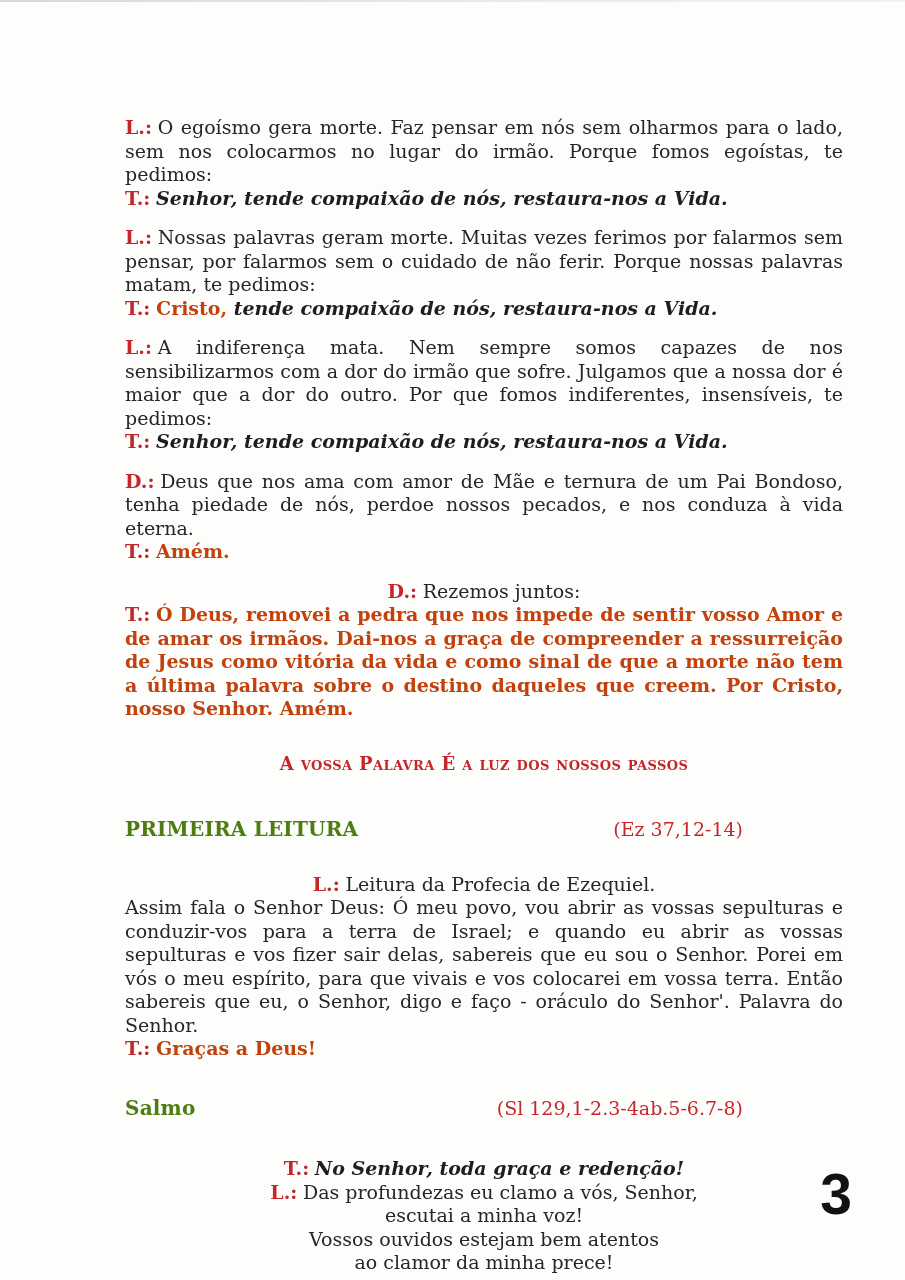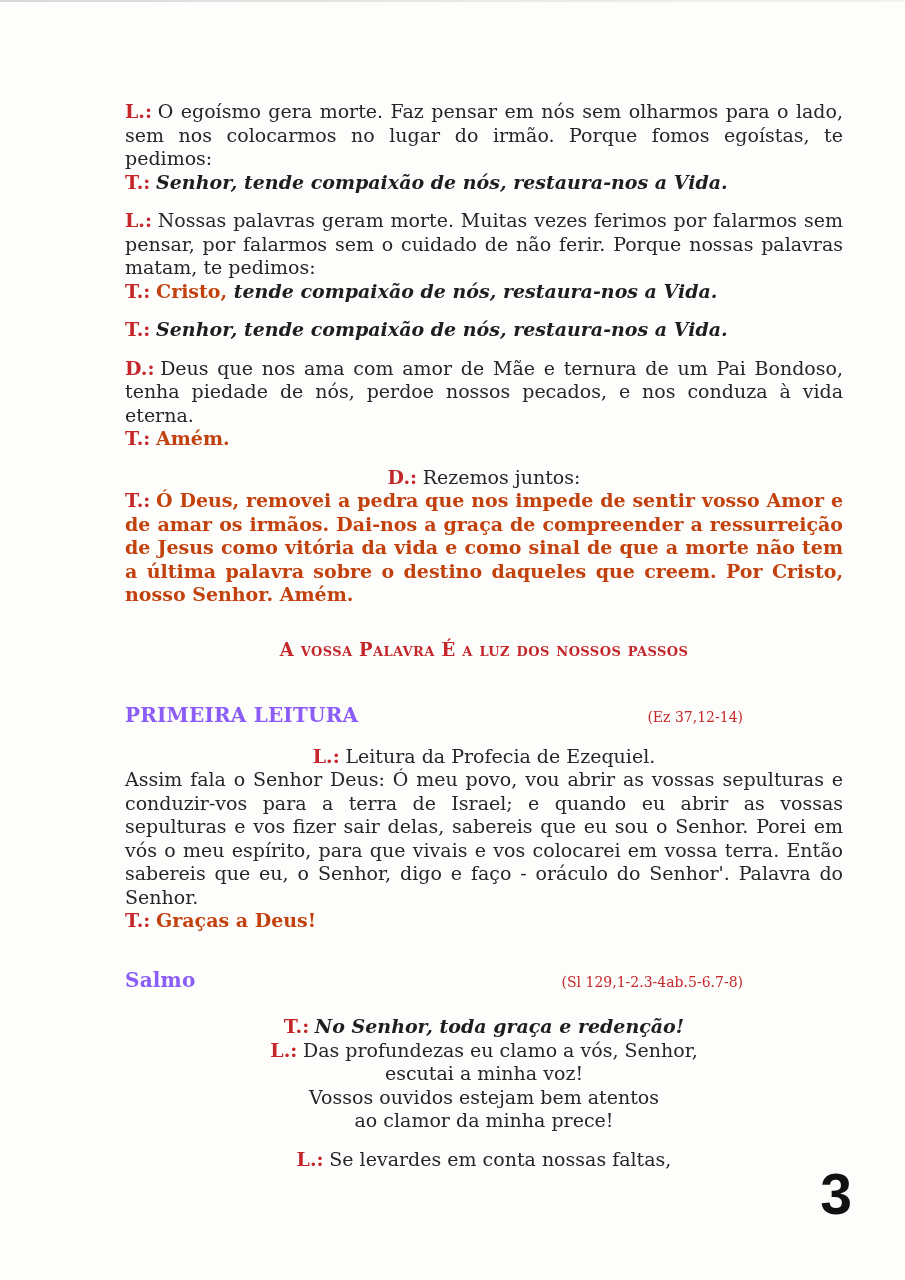--- a/index.html
+++ b/index.html
@@ -12,35 +12,35 @@
   }
   .edge-top{
     position:absolute;top:0;left:0;width:905px;height:2px;
     background:linear-gradient(90deg,#cfcfcf,#e4e4e2 55%,#efefee);
     opacity:.8;
   }
   .column{
     position:absolute;left:125px;top:100px;width:718px;
     font-size:19px;line-height:23.5px;
   }
-  .block{margin:0 0 15px 0;}
+  .block{margin:16px 0 15px 0;}
   .lead{margin:0;text-align:justify;}
   .line{margin:0;text-align:center;}
   .pfx{color:#c5262a;font-weight:bold;margin-right:.30em;}
   .b{font-weight:bold;color:#c2410c;}
   .bi{font-weight:bold;font-style:italic;color:#1e1e1e;}
   .resp{margin:0;text-align:left;}
   .section-heading{
     margin:31px 0 43px 0;text-align:center;
     font-variant:small-caps;font-weight:bold;letter-spacing:.4px;
     font-size:18px;color:#c5262a;
   }
   .titlerow{display:flex;justify-content:space-between;align-items:baseline;margin:0;}
-  .rtitle{font-weight:bold;font-size:20px;color:#8b5cf6;letter-spacing:.2px;}
-  .ref{color:#c5262a;margin-right:100px;font-size:14px;}
+  .rtitle{font-weight:bold;font-size:20px;color:#4d7c0f;letter-spacing:.2px;}
+  .ref{color:#c5262a;margin-right:100px;font-size:19px;}
   .subtitle{margin:1px 0 0 0;text-align:right;font-style:italic;color:#2a2a2a;}
   .gap-s{height:15px;}
   .gap-m{height:21px;}
   .page-number{
     position:absolute;right:53px;top:1166px;
     font-family:"Liberation Sans", sans-serif;
     font-weight:bold;font-size:57px;color:#121212;line-height:1;
   }
 </style>
 </head>
@@ -54,20 +54,21 @@
     <p class="lead"><span class="pfx">L.:</span><span>O egoísmo gera morte. Faz pensar em nós sem olharmos para o lado, sem nos colocarmos no lugar do irmão. Porque fomos egoístas, te pedimos:</span></p>
     <p class="resp"><span class="pfx">T.:</span><span class="bi">Senhor, tende compaixão de nós, restaura-nos a Vida.</span></p>
   </div>
 
   <div class="block">
     <p class="lead"><span class="pfx">L.:</span><span>Nossas palavras geram morte. Muitas vezes ferimos por falarmos sem pensar, por falarmos sem o cuidado de não ferir. Porque nossas palavras matam, te pedimos:</span></p>
     <p class="resp"><span class="pfx">T.:</span><span class="b">Cristo,</span><span class="bi"> tende compaixão de nós, restaura-nos a Vida.</span></p>
   </div>
 
   <div class="block">
+    <p class="lead"><span class="pfx">L.:</span><span>A indiferença mata. Nem sempre somos capazes de nos sensibilizarmos com a dor do irmão que sofre. Julgamos que a nossa dor é maior que a dor do outro. Por que fomos indiferentes, insensíveis, te pedimos:</span></p>
     <p class="resp"><span class="pfx">T.:</span><span class="bi">Senhor, tende compaixão de nós, restaura-nos a Vida.</span></p>
   </div>
 
   <div class="block">
     <p class="lead"><span class="pfx">D.:</span><span>Deus que nos ama com amor de Mãe e ternura de um Pai Bondoso, tenha piedade de nós, perdoe nossos pecados, e nos conduza à vida eterna.</span></p>
     <p class="resp"><span class="pfx">T.:</span><span class="b">Amém.</span></p>
   </div>
 
   <div class="block">
     <p class="line"><span class="pfx">D.:</span><span>Rezemos juntos:</span></p>

